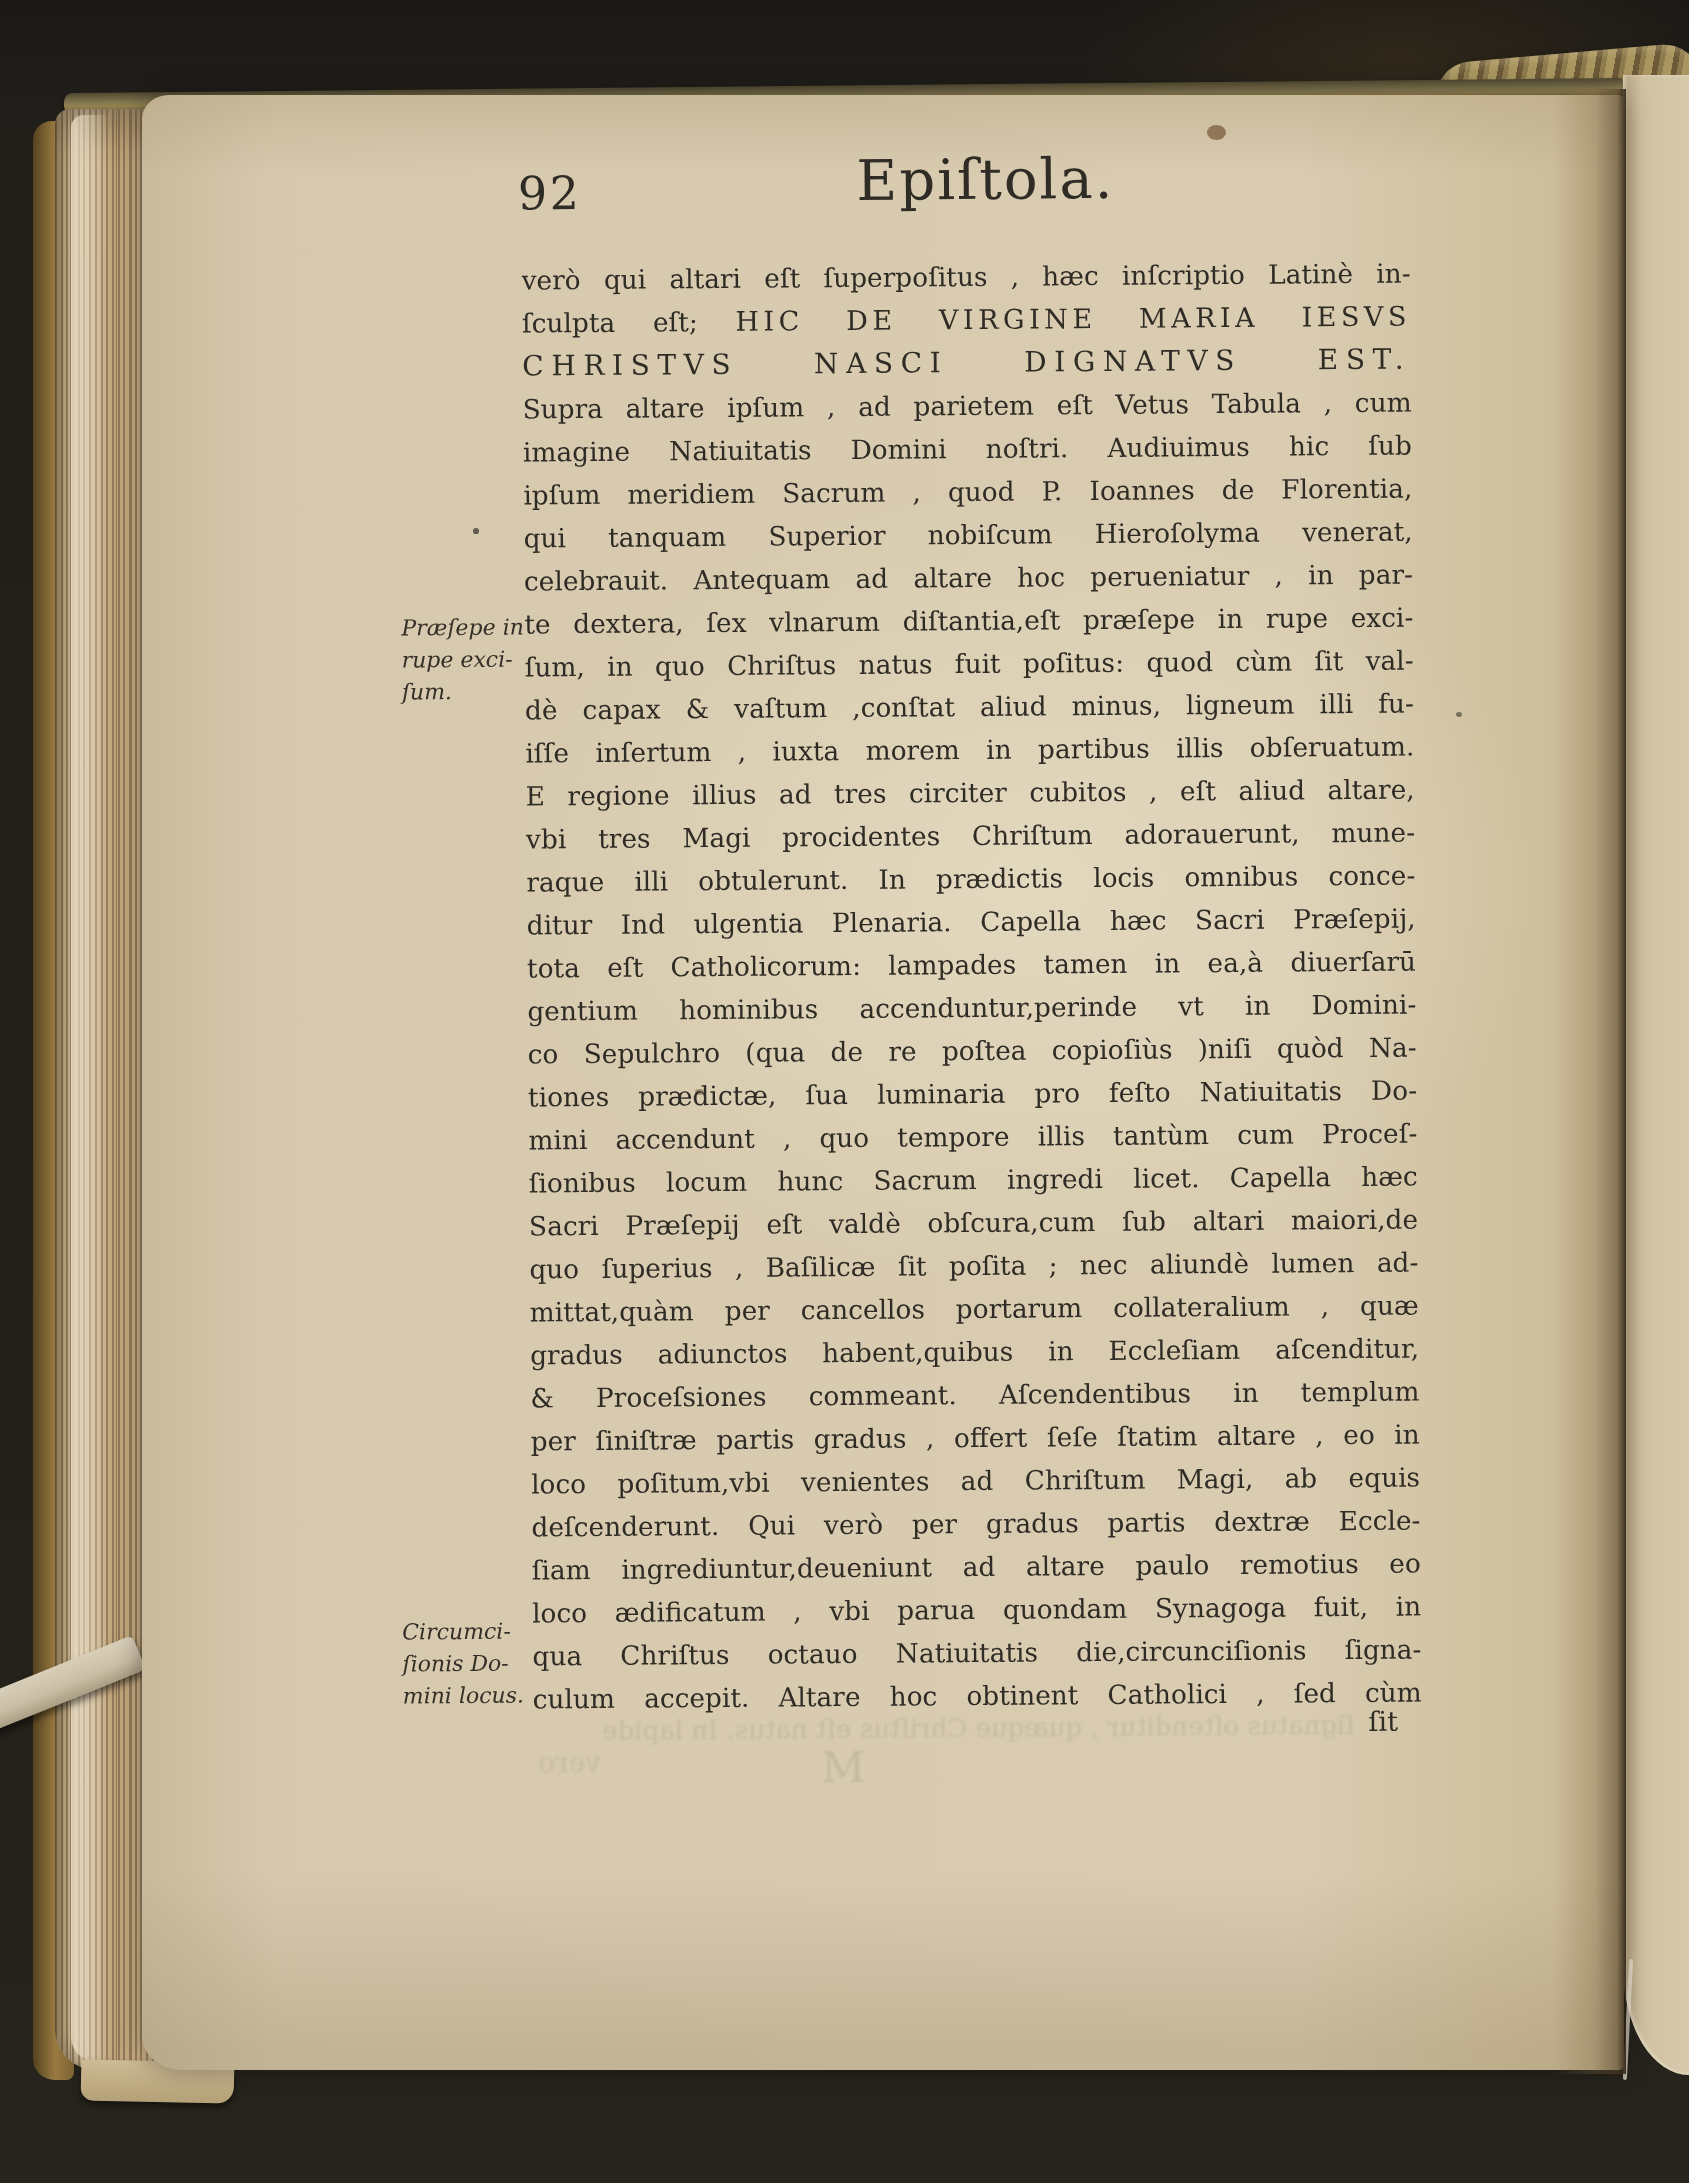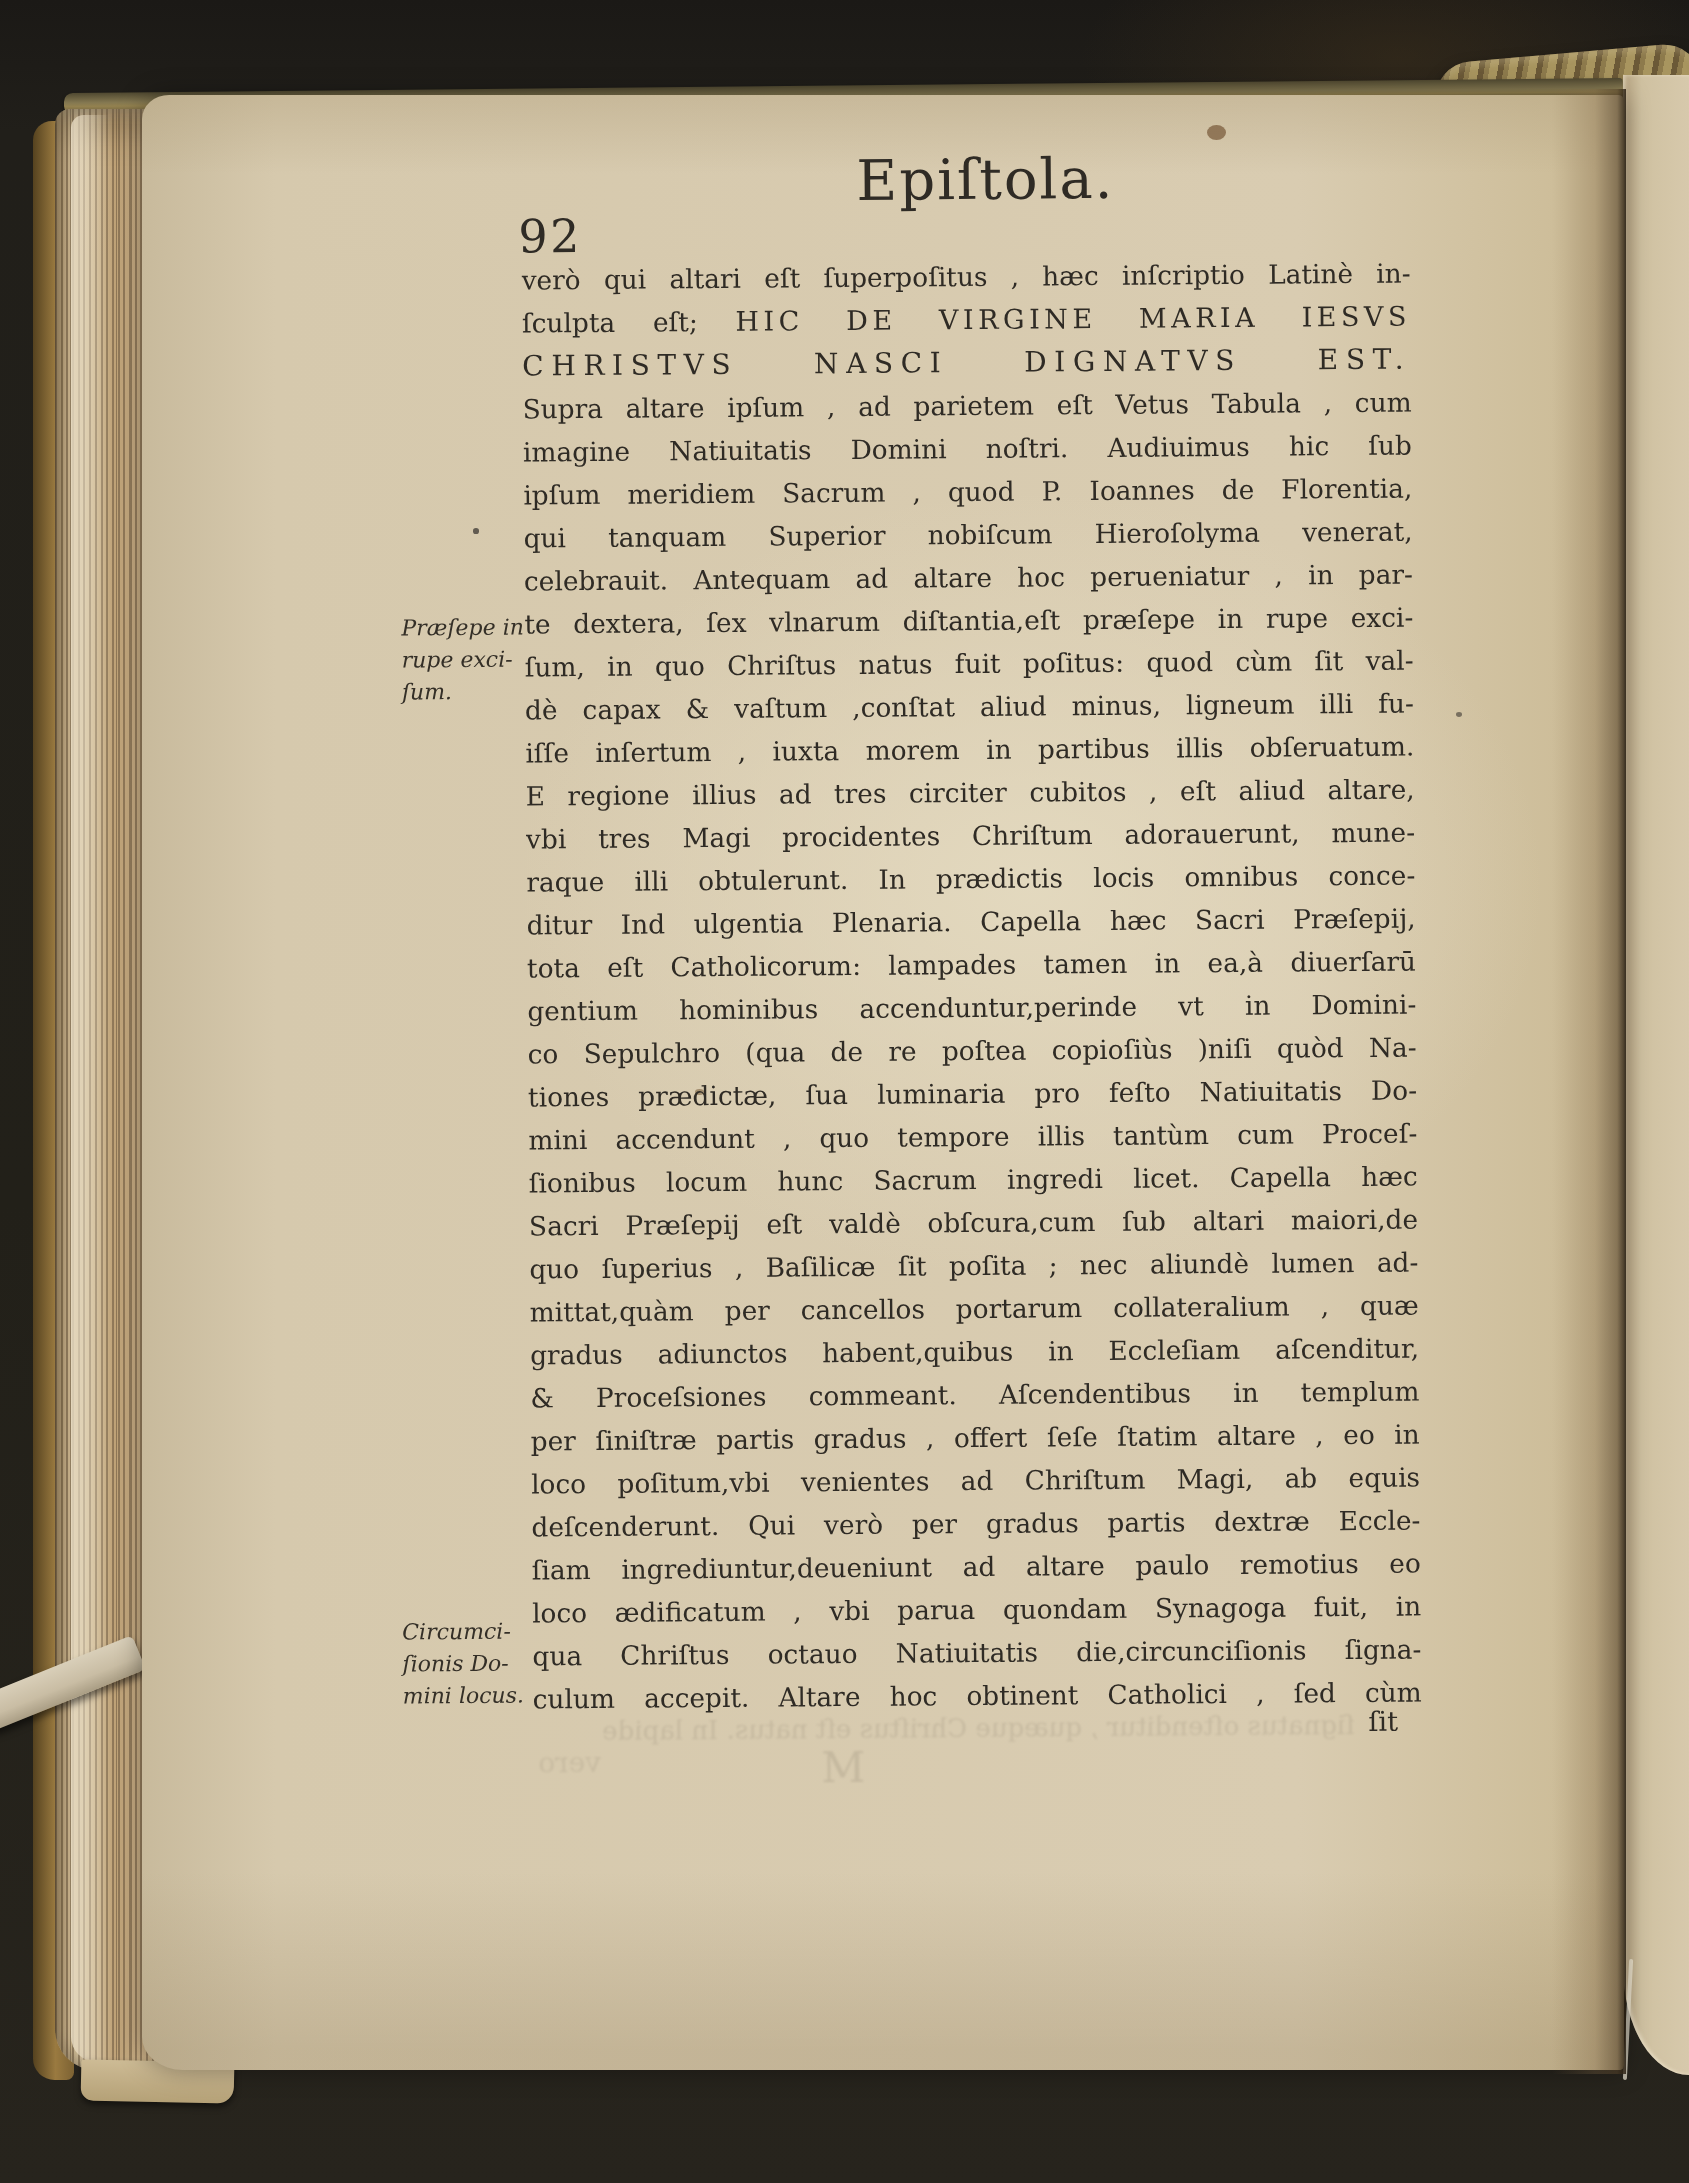--- a/index.html
+++ b/index.html
@@ -58,21 +58,21 @@
       radial-gradient(827px 636px at 60% 40%, rgba(228,218,192,.9) 0%, rgba(228,218,192,0) 62%),
       linear-gradient(180deg, rgba(176,158,122,.40) 0%, rgba(176,158,122,0) 4%, rgba(0,0,0,0) 90%, rgba(150,130,95,.30) 99%),
       linear-gradient(90deg,#c8ba9c 0%,#d6c9ad 9%,#d9ccb1 78%,#cdbd99 96%,#c2b08a 100%),
       #d7cab0;
     box-shadow:0 0 25.4px rgba(0,0,0,.35);}
   
   .gutter{position:absolute;left:1552px;top:89px;width:74px;height:1985px;
     background:linear-gradient(90deg, rgba(128,104,70,0) 0%, rgba(128,104,70,.30) 58%, rgba(84,66,42,.55) 88%, rgba(38,28,15,.85) 100%);}
   
   .text-layer{position:absolute;left:0;top:0;width:1690px;height:2183px;transform:rotate(-0.45deg);color:#2f2b25;}
-  .pagenum{position:absolute;left:525px;top:164px;font-size:46px;letter-spacing:2.5px;margin-top:43px;}
+  .pagenum{position:absolute;left:525px;top:164px;font-size:46px;letter-spacing:2.5px;}
   .header{position:absolute;left:547px;top:148px;width:891px;text-align:center;font-size:56px;letter-spacing:1.9px;}
   .bodytext{position:absolute;left:528px;top:256px;width:889px;}
   .line{height:43px;line-height:43px;font-size:26.4px;text-align:justify;text-align-last:justify;overflow:hidden;}
   .caps{letter-spacing:4.5px;font-size:27px;}
   .capsWide{letter-spacing:7.6px;font-size:28px;}
   .catchword{position:absolute;left:528px;top:1710px;width:865px;text-align:right;font-size:27px;}
   .note{position:absolute;width:134px;font-style:italic;font-size:22px;line-height:32px;color:#342f27;}
   .note-1{left:405px;top:609px;}
   .note-2{left:398px;top:1613px;}
   

